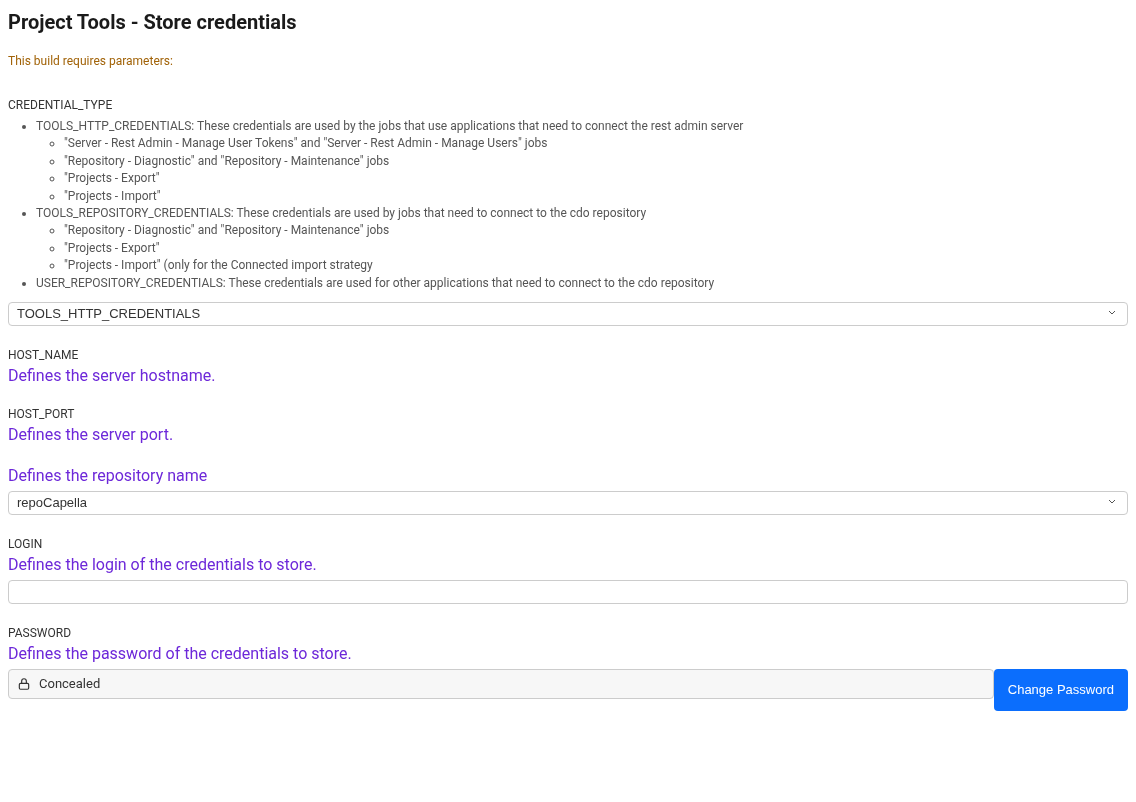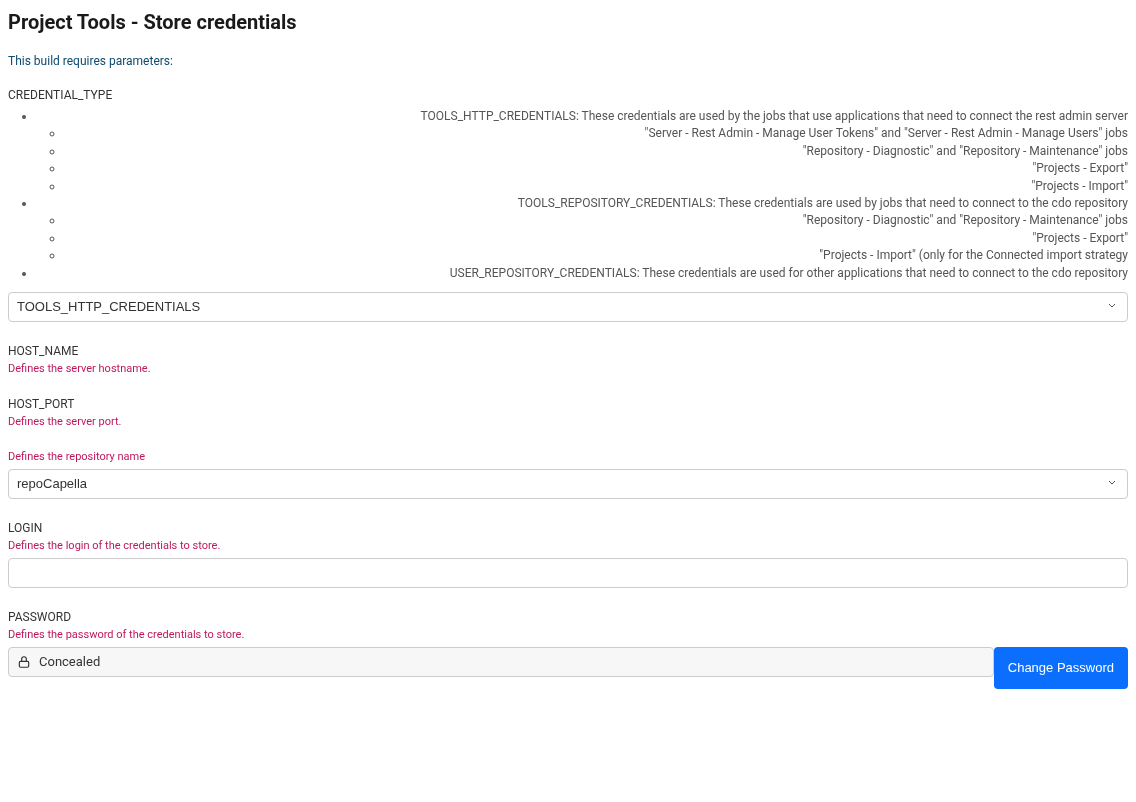--- a/index.html
+++ b/index.html
@@ -10,50 +10,50 @@
     padding: 10px 8px;
     font-size: 13px;
   }
   h1 {
     font-size: 20px;
     font-weight: 700;
     color: #1a1a1a;
     margin-bottom: 20px;
   }
   .intro {
-    color: #0c4a6e;
+    color: #a16207;
     font-size: 12px;
-    margin-bottom: 20px;
+    margin-bottom: 30px;
   }
   .field-block { margin-bottom: 22px; }
   .field-label {
     font-size: 12px;
     color: #333;
     margin-bottom: 4px;
     display: block;
   }
   .field-desc {
-    font-size: 11px;
-    color: #be185d;
+    font-size: 16px;
+    color: #6d28d9;
     margin-bottom: 6px;
   }
   ul.bullets {
     list-style: disc;
     margin-left: 28px;
     color: #555;
     font-size: 12px;
   }
   ul.bullets ul {
     list-style: circle;
     margin-left: 28px;
   }
-  ul.bullets li { line-height: 1.45; text-align: right; }
+  ul.bullets li { line-height: 1.45; }
   .select, .text-input {
     width: 100%;
-    height: 30px;
+    height: 24px;
     border: 1px solid #ccc;
     border-radius: 4px;
     padding: 0 8px;
     font-size: 13px;
     color: #333;
     background: #fff;
     outline: none;
   }
   .select-wrap { position: relative; }
   .select-wrap .chev {

